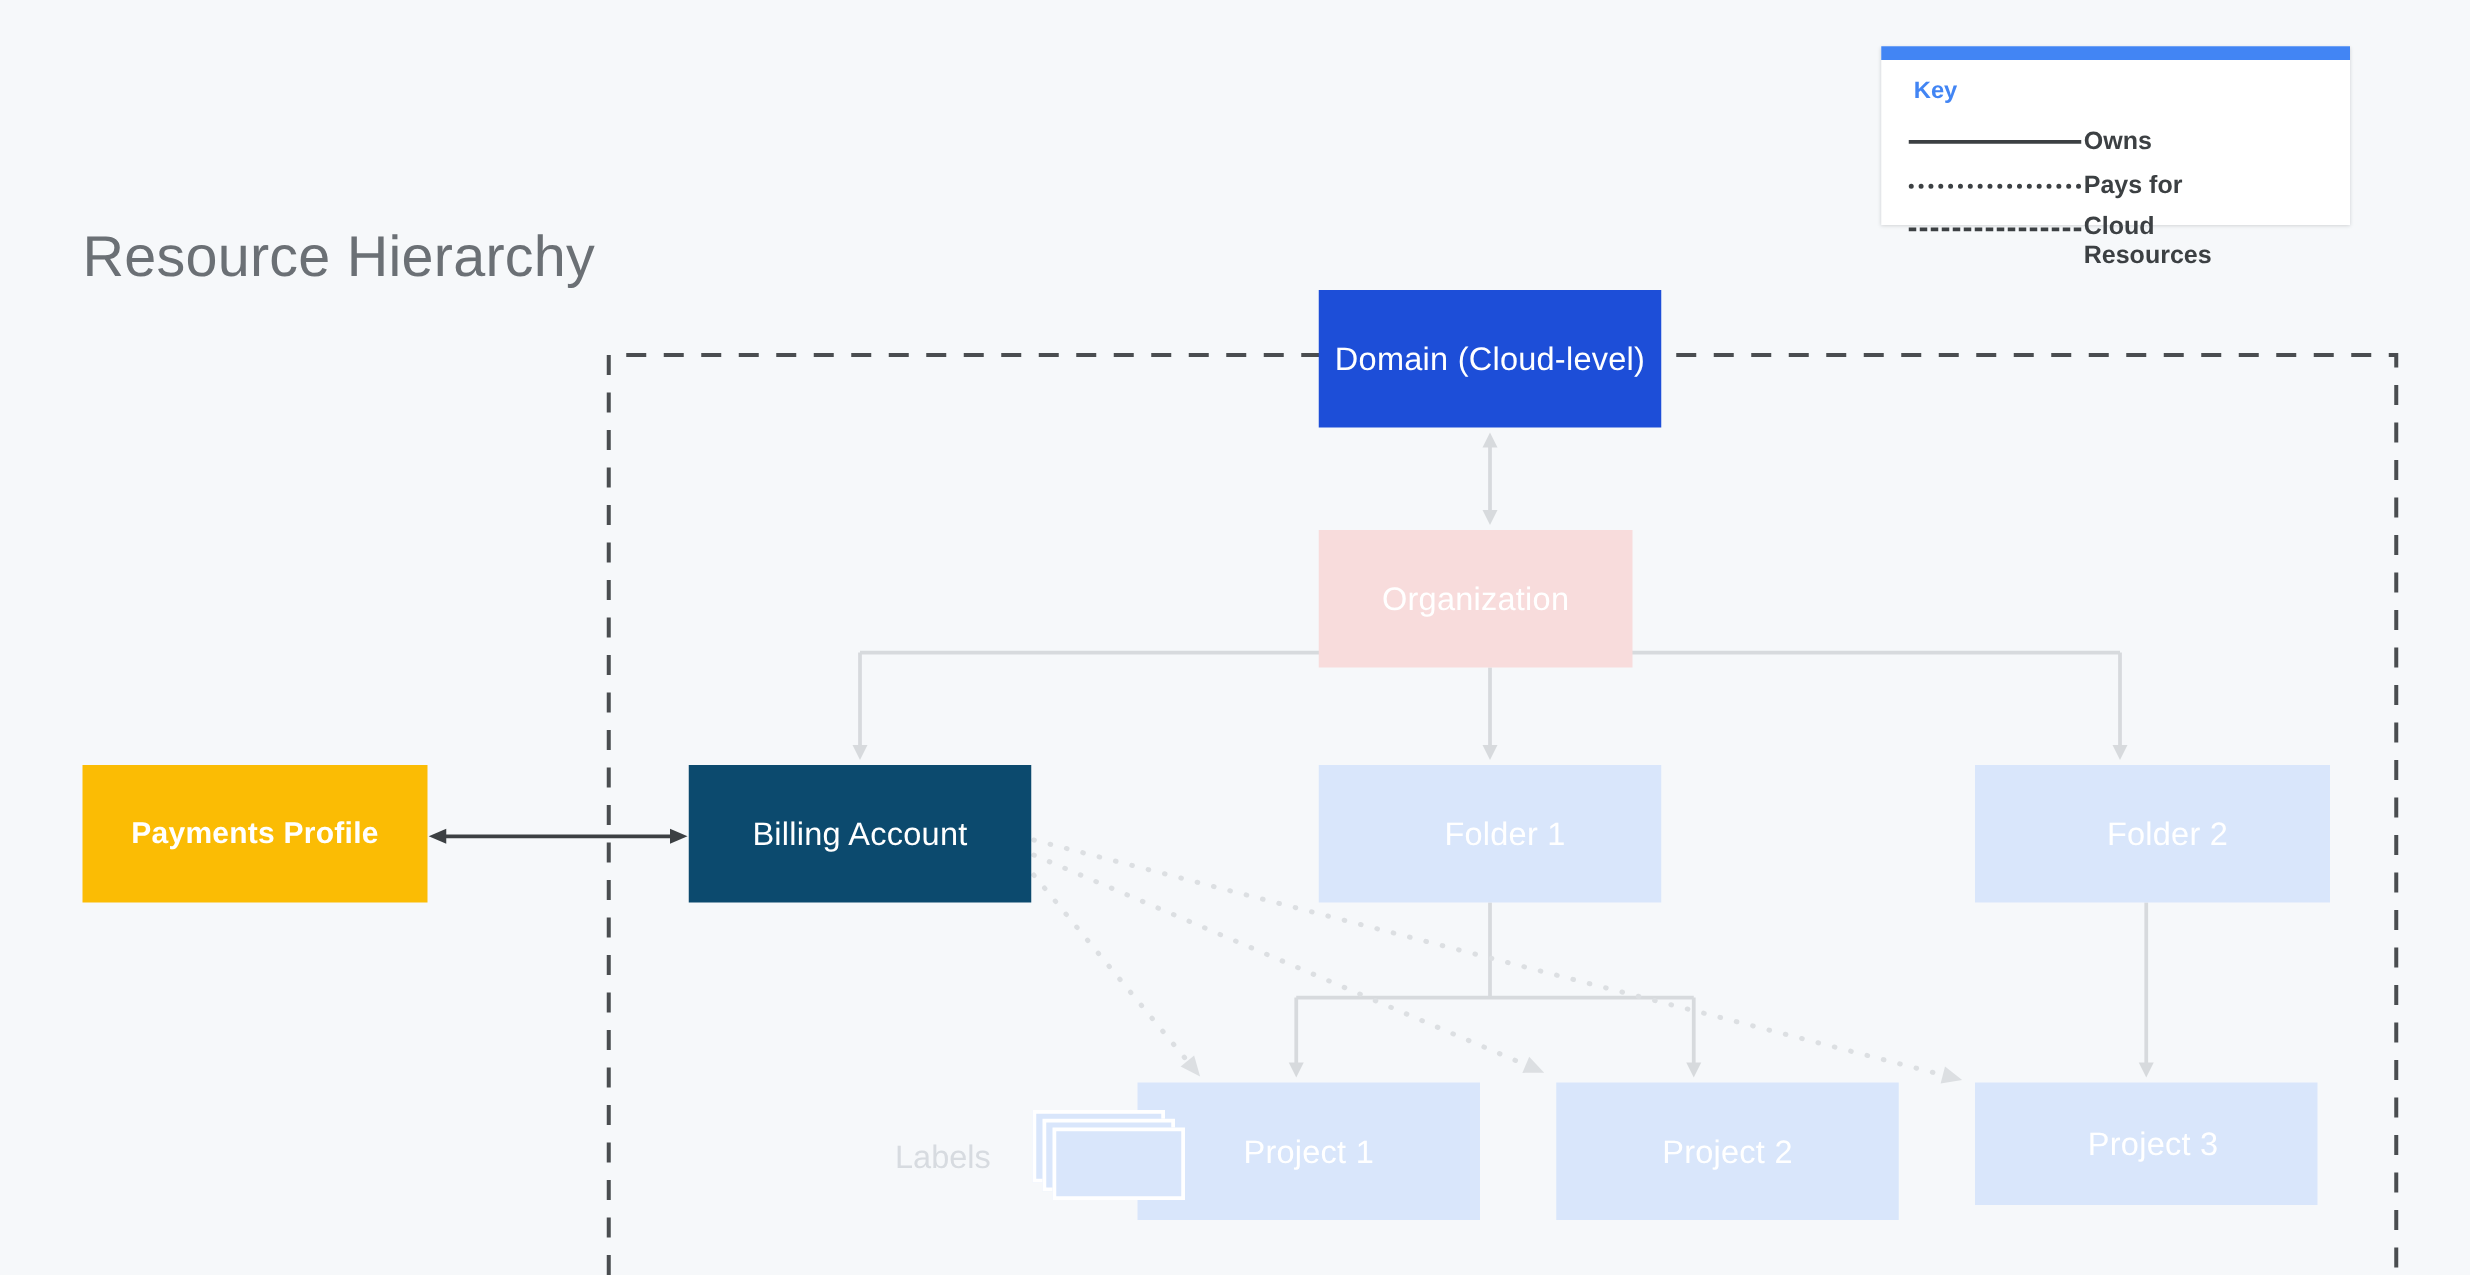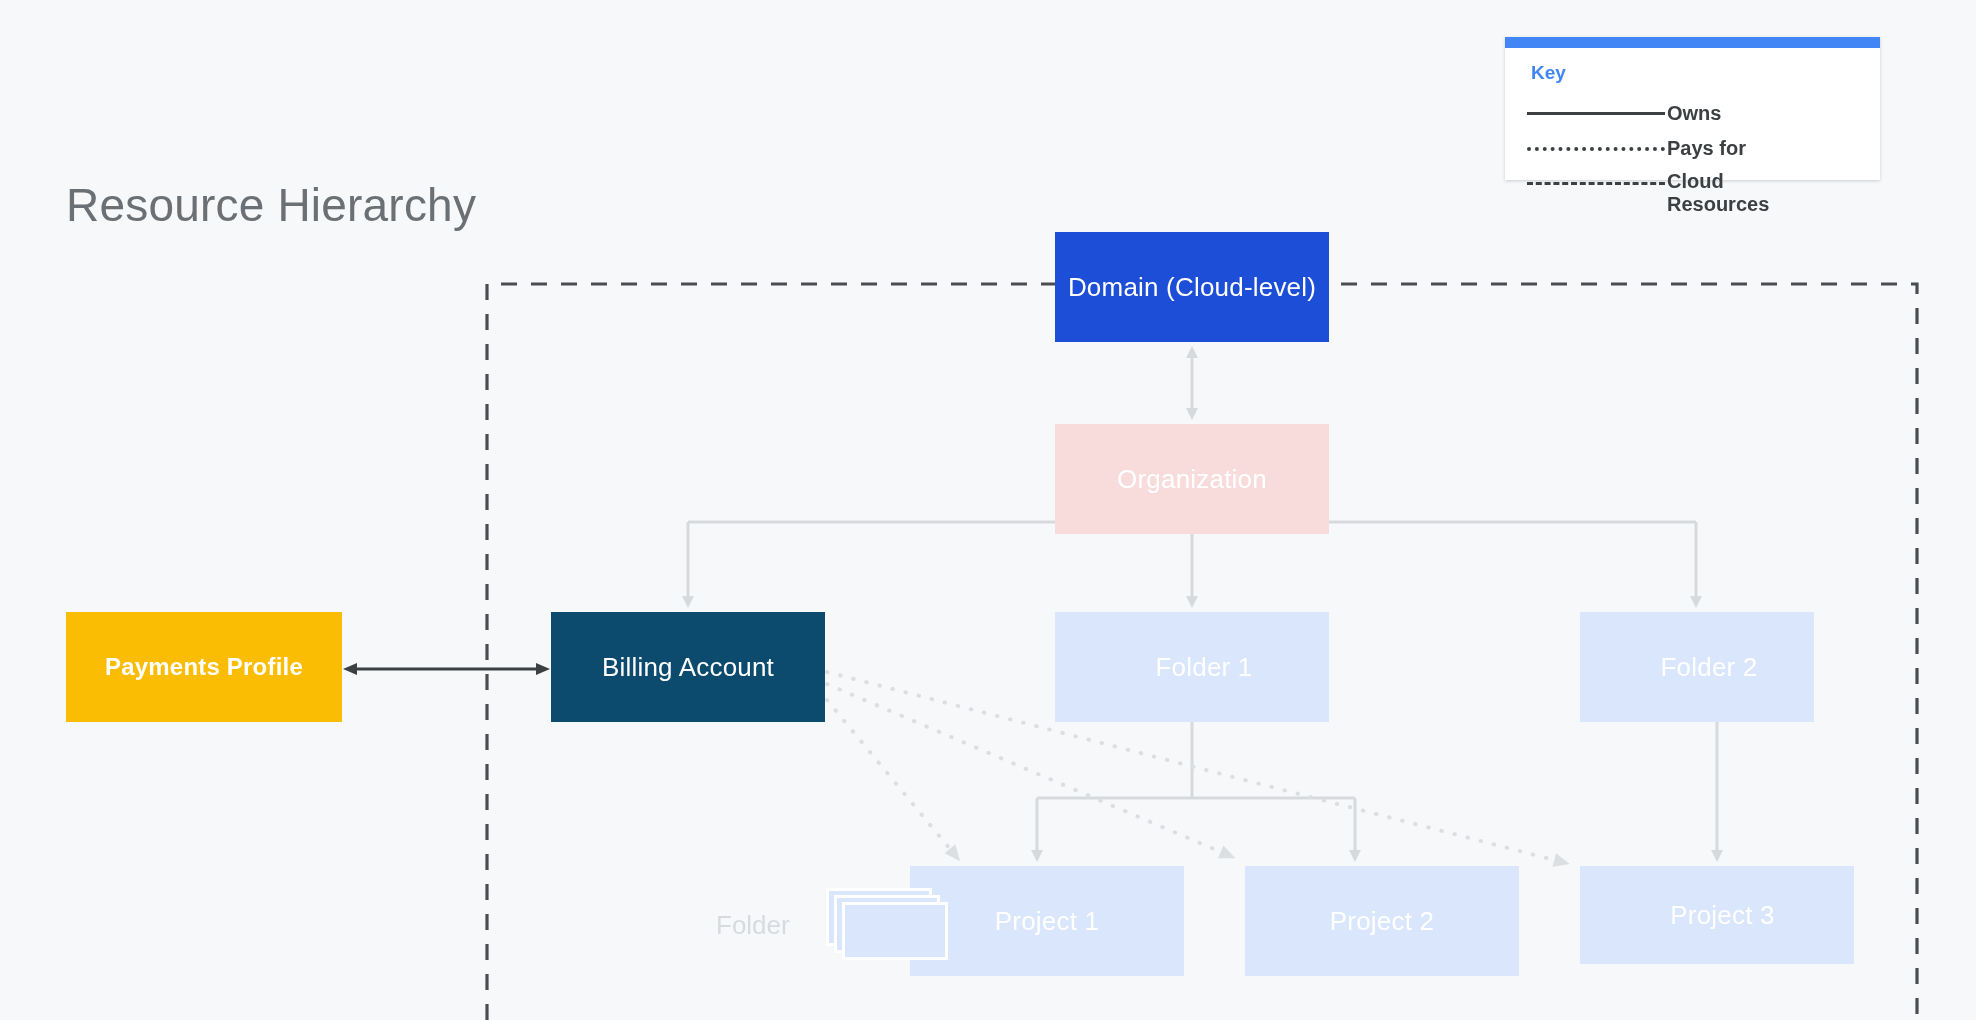--- a/index.html
+++ b/index.html
@@ -208,35 +208,35 @@
 
     <line x1="350" y1="669" x2="543" y2="669" stroke="#3c4043" stroke-width="3" marker-start="url(#arrowDarkStart)" marker-end="url(#arrowDark)"></line>
   </svg>
 
   <div class="page-title">Resource Hierarchy</div>
 
   <div class="node node-payments" style="left:66px; top:612px; width:276px; height:110px;">Payments Profile</div>
 
   <div class="node node-domain" style="left:1055px; top:232px; width:274px; height:110px;">Domain (Cloud-level)</div>
 
-  <div class="node node-organization" style="left:1055px; top:424px; width:274px; height:110px;">Organization</div>
+  <div class="node node-organization" style="left:1055px; top:424px; width:251px; height:110px;">Organization</div>
 
   <div class="node node-billing" style="left:551px; top:612px; width:274px; height:110px;">Billing Account</div>
 
   <div class="node node-folder" style="left:1055px; top:612px; width:274px; height:110px;">Folder 1</div>
 
-  <div class="node node-folder" style="left:1580px; top:612px; width:234px; height:110px;">Folder 2</div>
+  <div class="node node-folder" style="left:1580px; top:612px; width:284px; height:110px;">Folder 2</div>
 
   <div class="node node-project" style="left:910px; top:866px; width:274px; height:110px;">Project 1</div>
 
   <div class="node node-project" style="left:1245px; top:866px; width:274px; height:110px;">Project 2</div>
 
   <div class="node node-project" style="left:1580px; top:866px; width:274px; height:98px;padding-left:11px;">Project 3</div>
 
-  <div class="labels-text">Folder</div>
+  <div class="labels-text">Labels</div>
 
   <div class="stack-icon">
     <i class="c1"></i>
     <i class="c2"></i>
     <i class="c3"></i>
   </div>
 
   <div class="legend">
     <div class="legend-bar"></div>
     <div class="legend-body">

